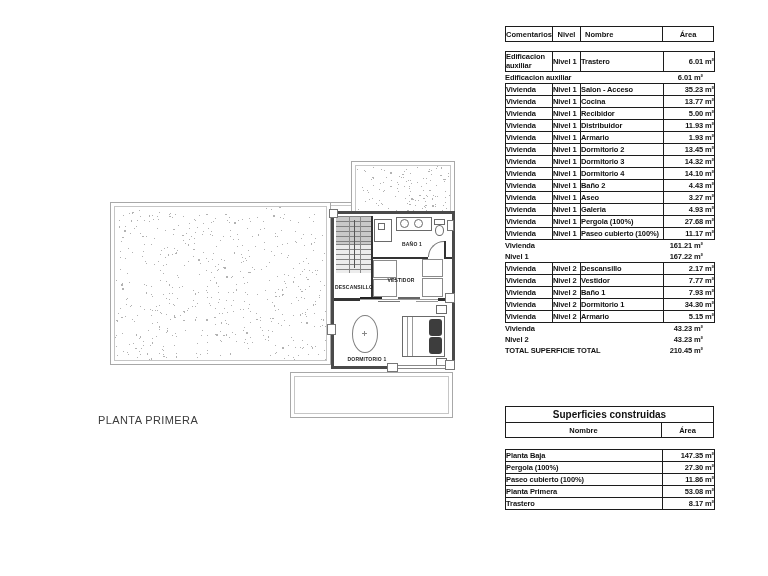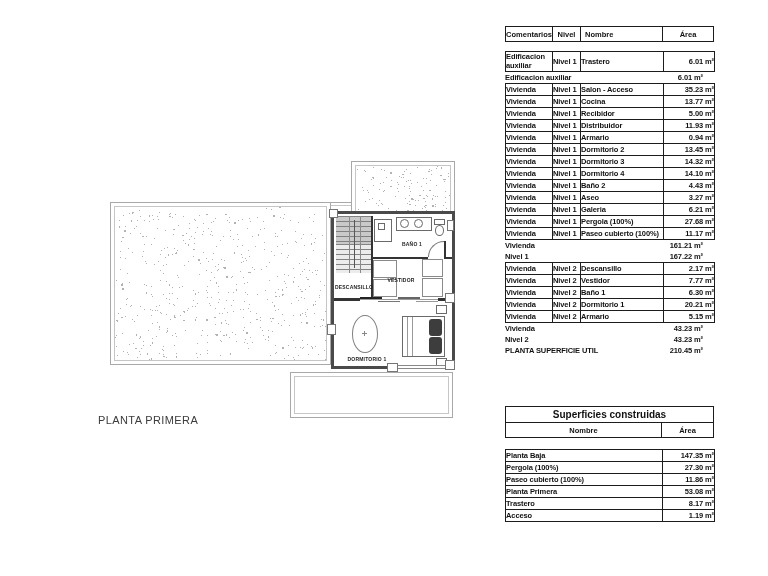--- a/index.html
+++ b/index.html
@@ -873,21 +873,21 @@
             <tr>
               <td class="c0">Vivienda</td>
               <td class="c1">Nivel 1</td>
               <td class="c2">Distribuidor</td>
               <td class="ca">11.93 m²</td>
             </tr>
             <tr>
               <td class="c0">Vivienda</td>
               <td class="c1">Nivel 1</td>
               <td class="c2">Armario</td>
-              <td class="ca">0.94 m²</td>
+              <td class="ca">1.93 m²</td>
             </tr>
             <tr>
               <td class="c0">Vivienda</td>
               <td class="c1">Nivel 1</td>
               <td class="c2">Dormitorio 2</td>
               <td class="ca">13.45 m²</td>
             </tr>
             <tr>
               <td class="c0">Vivienda</td>
               <td class="c1">Nivel 1</td>
@@ -909,21 +909,21 @@
             <tr>
               <td class="c0">Vivienda</td>
               <td class="c1">Nivel 1</td>
               <td class="c2">Aseo</td>
               <td class="ca">3.27 m²</td>
             </tr>
             <tr>
               <td class="c0">Vivienda</td>
               <td class="c1">Nivel 1</td>
               <td class="c2">Galeria</td>
-              <td class="ca">6.21 m²</td>
+              <td class="ca">4.93 m²</td>
             </tr>
             <tr>
               <td class="c0">Vivienda</td>
               <td class="c1">Nivel 1</td>
               <td class="c2">Pergola (100%)</td>
               <td class="ca">27.68 m²</td>
             </tr>
             <tr>
               <td class="c0">Vivienda</td>
               <td class="c1">Nivel 1</td>
@@ -957,46 +957,46 @@
             <tr>
               <td class="c0">Vivienda</td>
               <td class="c1">Nivel 2</td>
               <td class="c2">Vestidor</td>
               <td class="ca">7.77 m²</td>
             </tr>
             <tr>
               <td class="c0">Vivienda</td>
               <td class="c1">Nivel 2</td>
               <td class="c2">Baño 1</td>
-              <td class="ca">6.30 m²</td>
+              <td class="ca">7.93 m²</td>
             </tr>
             <tr>
               <td class="c0">Vivienda</td>
               <td class="c1">Nivel 2</td>
               <td class="c2">Dormitorio 1</td>
-              <td class="ca">20.21 m²</td>
+              <td class="ca">34.30 m²</td>
             </tr>
             <tr>
               <td class="c0">Vivienda</td>
               <td class="c1">Nivel 2</td>
               <td class="c2">Armario</td>
               <td class="ca">5.15 m²</td>
             </tr>
           </tbody>
         </table>
         <div class="sub">
           <span>Vivienda</span>
           <span>43.23 m²</span>
         </div>
         <div class="sub">
           <span>Nivel 2</span>
           <span>43.23 m²</span>
         </div>
         <div class="sub">
-          <span>PLANTA SUPERFICIE UTIL</span>
+          <span>TOTAL SUPERFICIE TOTAL</span>
           <span>210.45 m²</span>
         </div>
       </div>
   </div>
 
   <div class="sec" id="sec-construidas">
     <div class="thead">
       <div class="ttitle">Superficies construidas</div>
       <div class="thr">
         <div class="th wn">Nombre</div>
@@ -1024,21 +1024,17 @@
               <td class="ca">11.86 m²</td>
             </tr>
             <tr>
               <td class="cn">Planta Primera</td>
               <td class="ca">53.08 m²</td>
             </tr>
             <tr>
               <td class="cn">Trastero</td>
               <td class="ca">8.17 m²</td>
             </tr>
-            <tr>
-              <td class="cn">Acceso</td>
-              <td class="ca">1.19 m²</td>
-            </tr>
           </tbody>
         </table>
       </div>
   </div>
 </div>
 
 </body></html>

